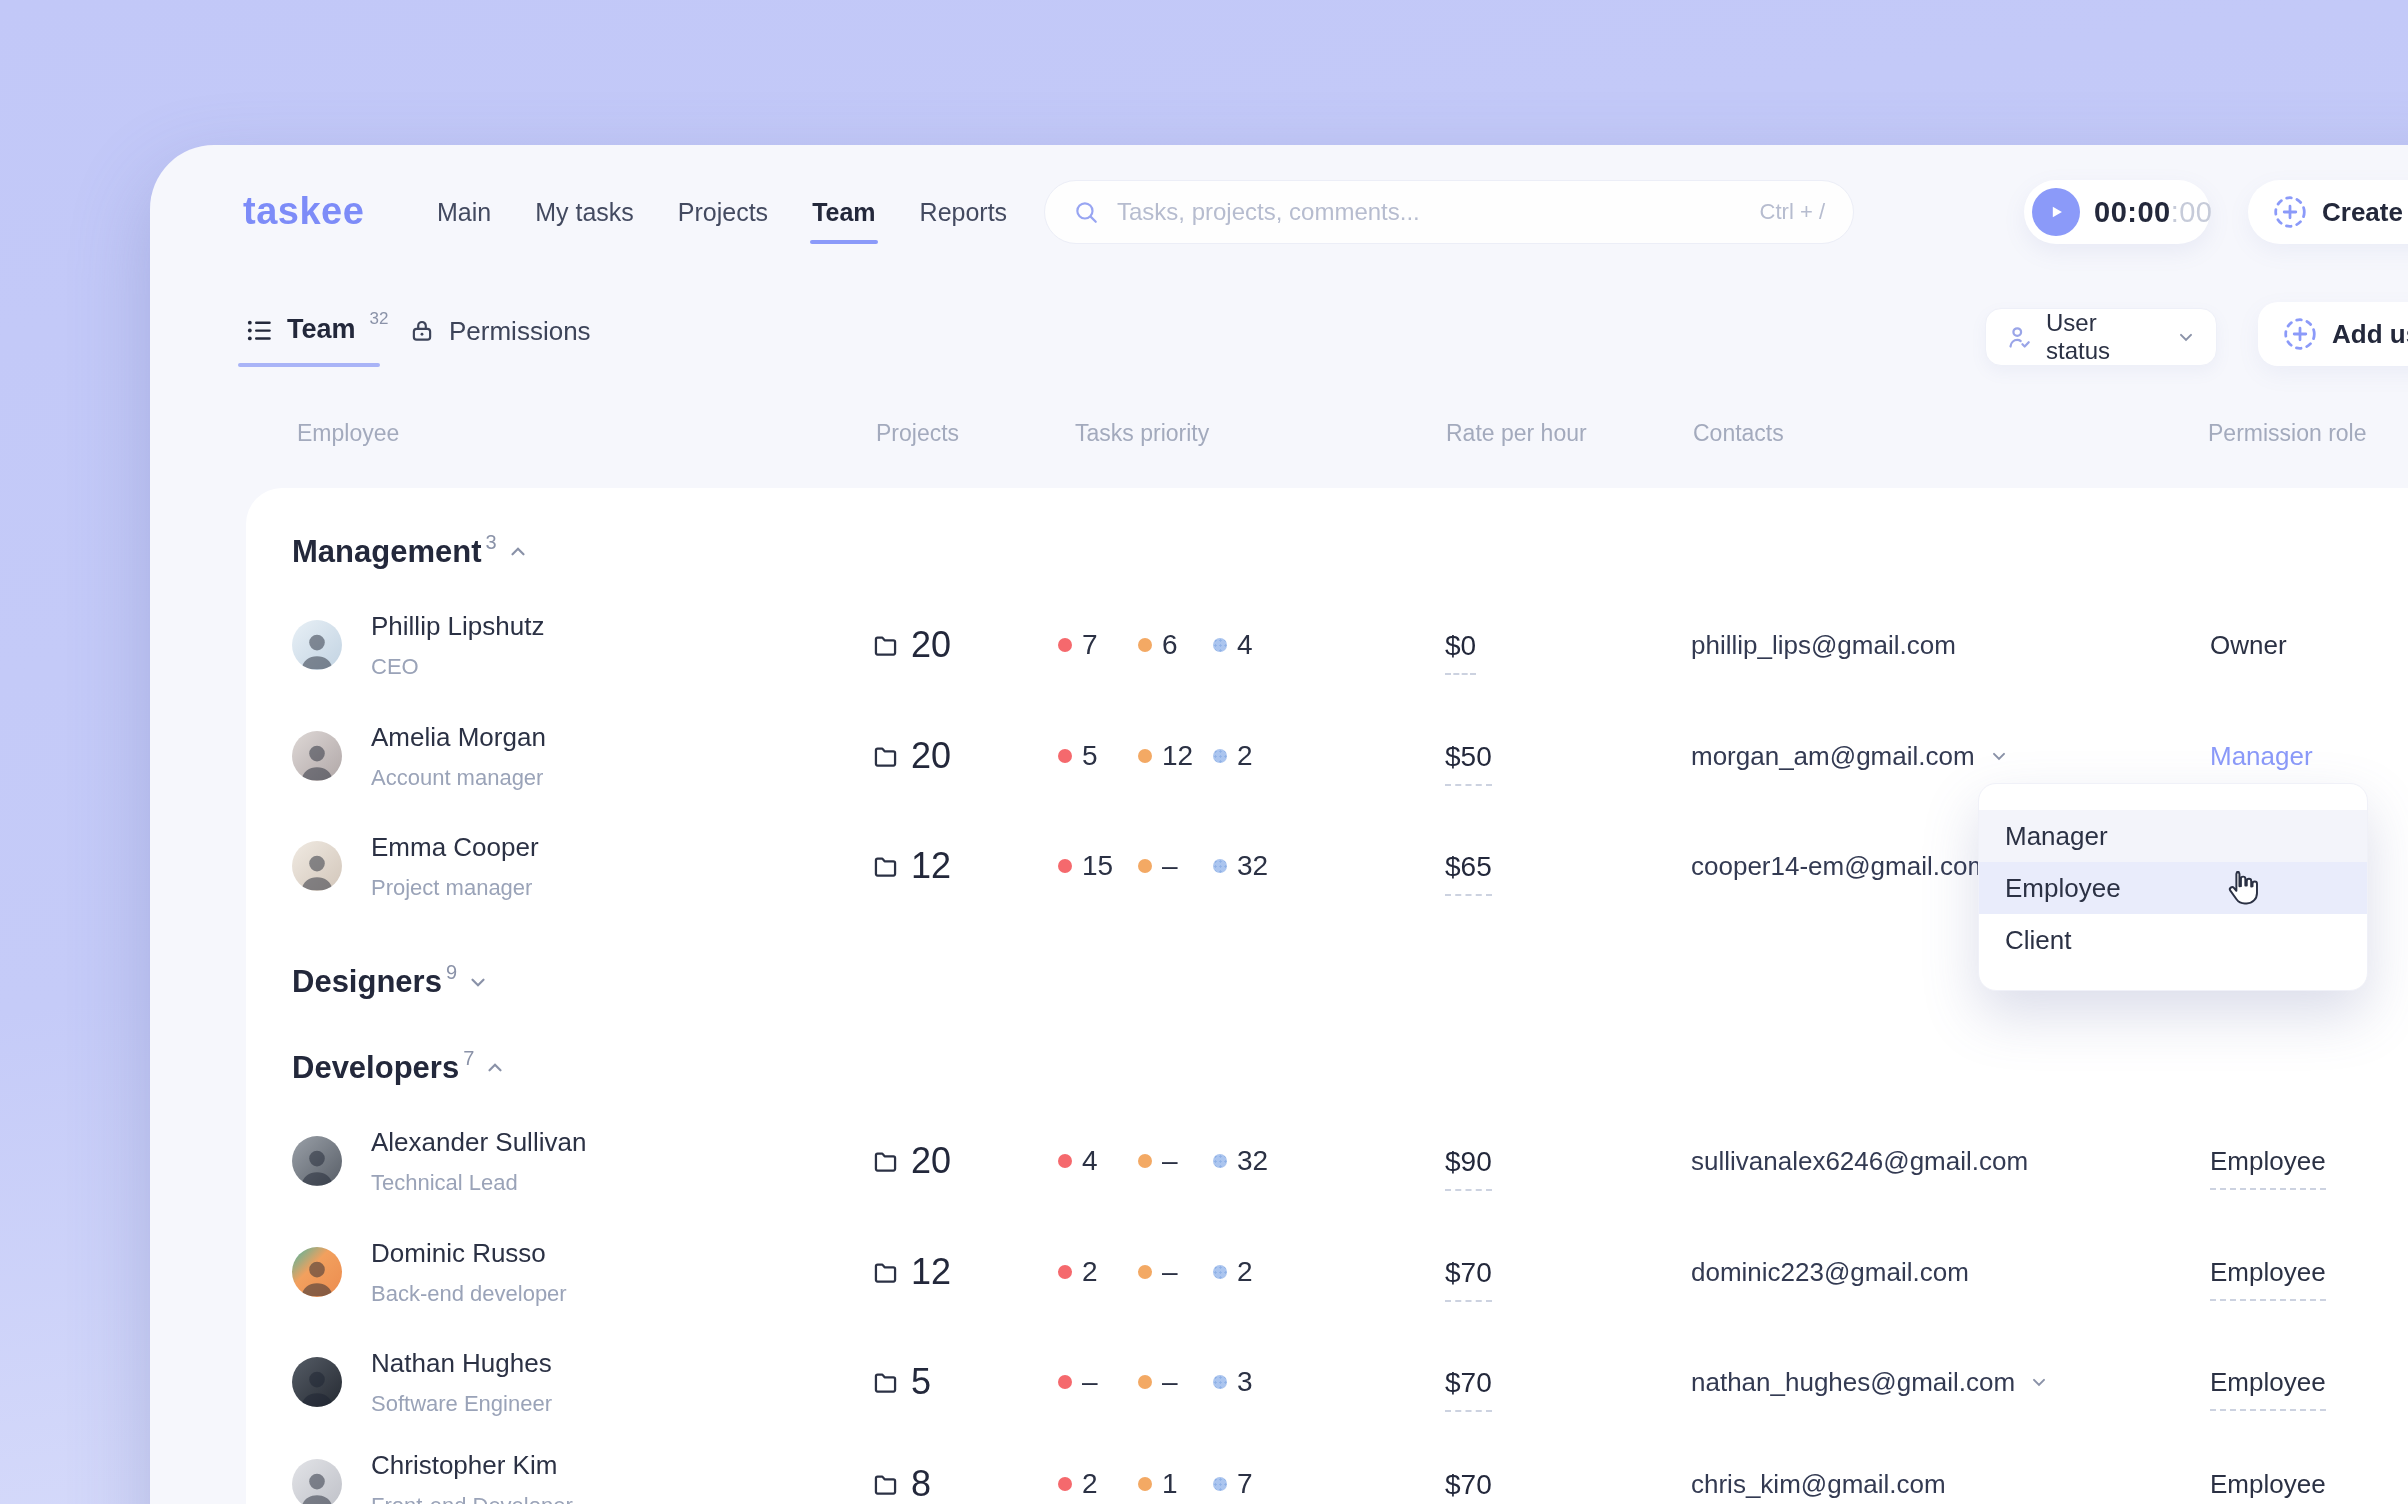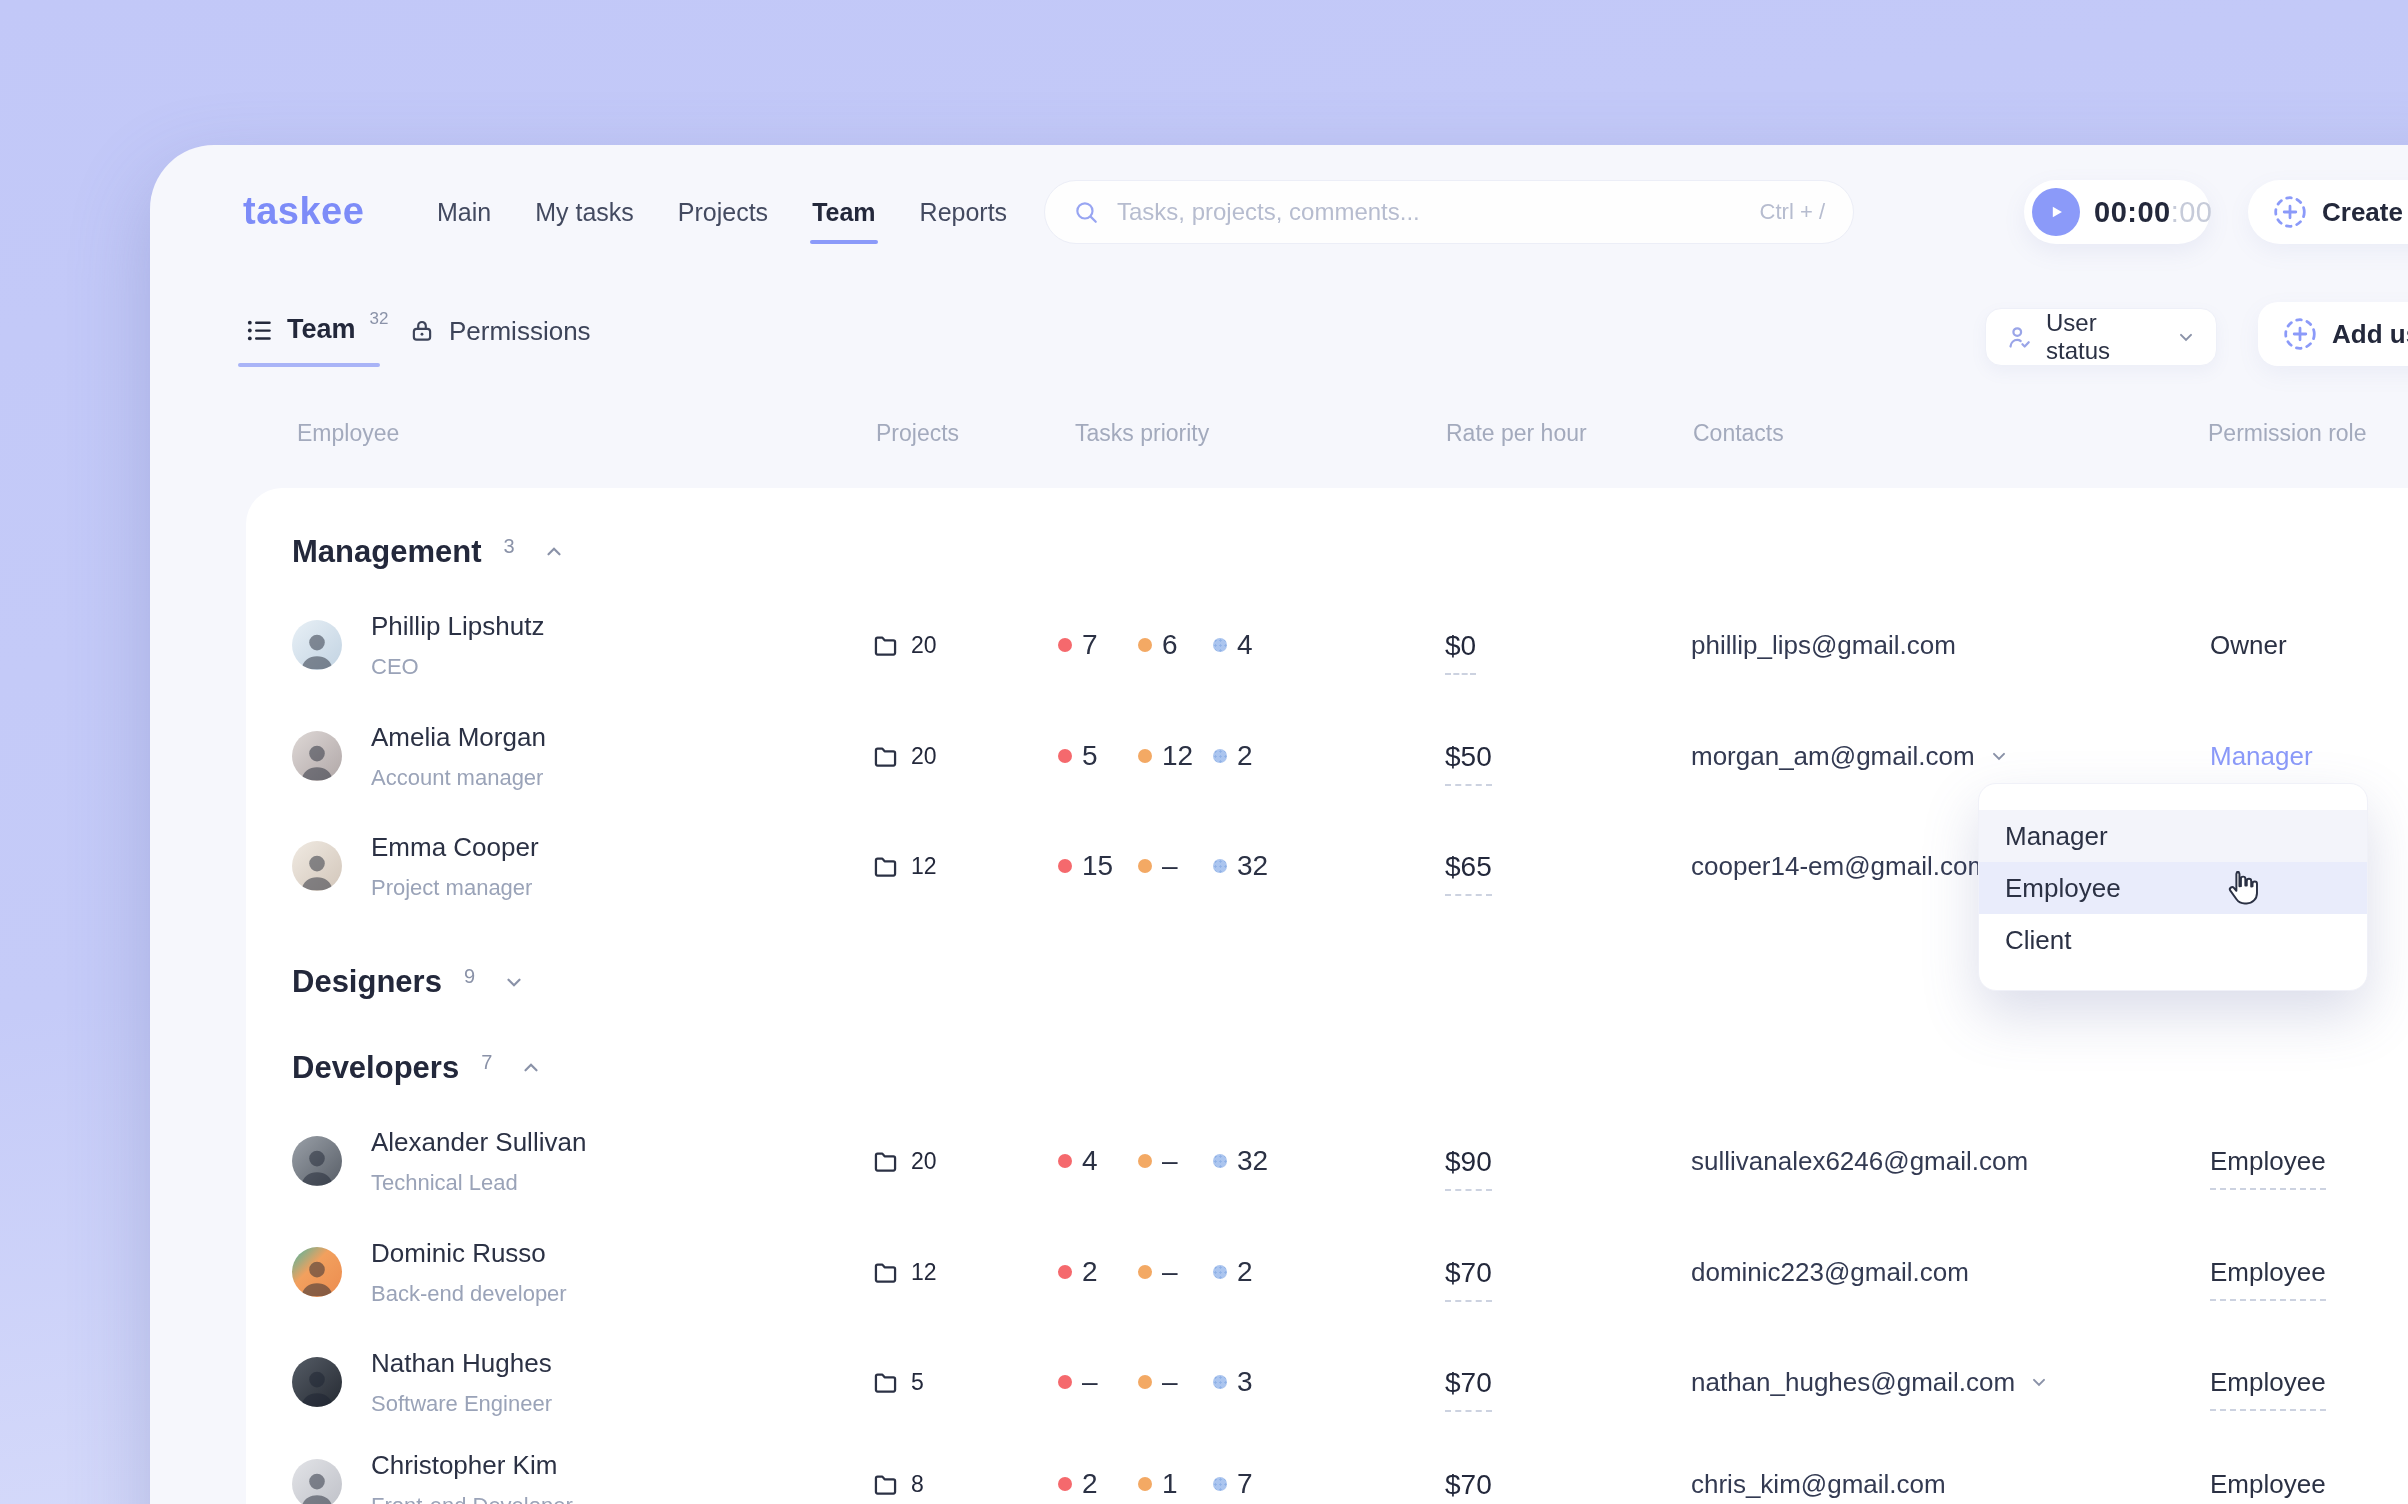--- a/index.html
+++ b/index.html
@@ -52,36 +52,36 @@
     position:absolute;left:1985px;top:308px;width:232px;height:58px;box-sizing:border-box;background:#fff;
     border:1px solid #eef0f8;border-radius:16px;display:flex;align-items:center;gap:13px;padding:0 20px;
     font-size:24px;color:#2b3144;box-shadow:0 6px 16px rgba(120,130,190,.07);
   }
   .btn-add-user{left:2258px;top:302px;width:230px;border-radius:20px;}
   
   .colhead{position:absolute;top:420px;font-size:23px;color:#a3aabd;}
   .ch0{left:297px;} .ch1{left:876px;} .ch2{left:1075px;} .ch3{left:1446px;} .ch4{left:1693px;} .ch5{left:2208px;}
   
   .panel{position:absolute;left:246px;top:488px;right:-60px;bottom:-60px;background:#fff;border-radius:36px 0 0 0;}
-  .group{position:absolute;display:flex;align-items:flex-end;gap:18px;}
+  .group{position:absolute;display:flex;align-items:center;gap:0;}
   .group .g-name{font-size:31px;font-weight:800;color:#23283b;line-height:1;}
   .group .g-count{font-size:20px;color:#8a92a8;transform:translateY(-9px);margin-left:4px;}
   .group .g-chev{margin-left:10px;margin-top:4px;cursor:pointer;}
   .g-management{left:292px;top:536px;}
   .g-designers{left:292px;top:966px;}
   .g-developers{left:292px;top:1052px;}
   
   .row{position:absolute;left:0;width:2408px;height:110px;}
   .cell{position:absolute;top:0;height:100%;display:flex;align-items:center;}
   .c-emp{left:292px;gap:29px;}
   .avatar{width:50px;height:50px;border-radius:50%;overflow:hidden;position:relative;flex:none;}
   .avatar svg{position:absolute;left:3px;top:7px;width:44px;height:44px;color:rgba(28,33,48,.48);}
   .p-name{font-size:26px;color:#2b3144;line-height:1;}
   .p-role{font-size:22px;color:#9aa3b8;line-height:1;margin-top:17px;}
-  .c-proj{left:872px;gap:12px;font-size:23px;color:#23283b;}
+  .c-proj{left:872px;gap:12px;font-size:36px;color:#23283b;}
   .c-p1{left:1058px;} .c-p2{left:1138px;} .c-p3{left:1213px;}
   .prio{gap:10px;font-size:28px;color:#2b3144;}
   .dot{width:14px;height:14px;border-radius:50%;flex:none;}
   .dot.hi{background:#f5696d;}
   .dot.md{background:#f3a964;}
   .dot.lo{background:#abc5ef;background-image:radial-gradient(#8fb1e6 28%,transparent 30%);background-size:5px 5px;}
   .c-rate{left:1445px;}
   .rate{font-size:28px;color:#23283b;padding-bottom:11px;border-bottom:2px dashed #ccd2e0;transform:translateY(7px);}
   .c-mail{left:1691px;gap:14px;font-size:26px;color:#333a52;}
   .c-perm{left:2210px;font-size:26px;}

